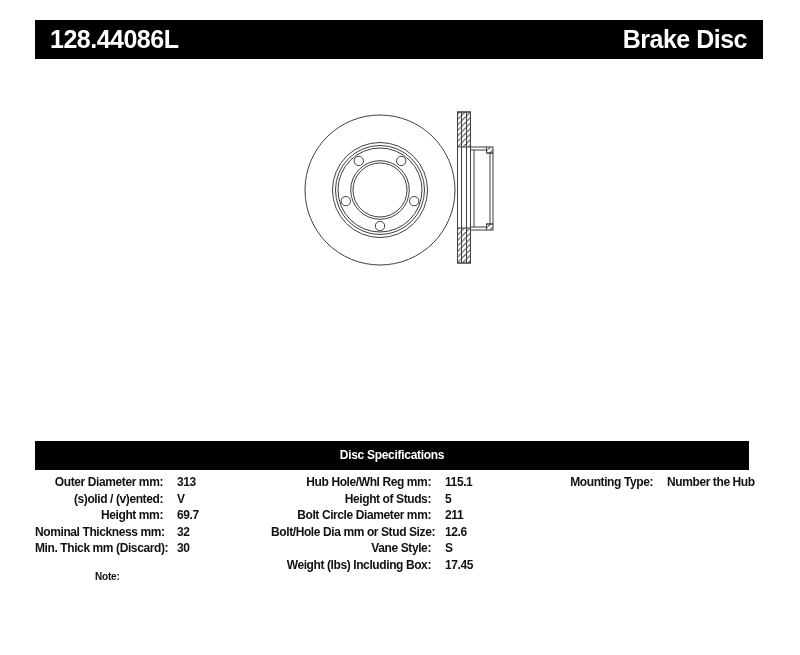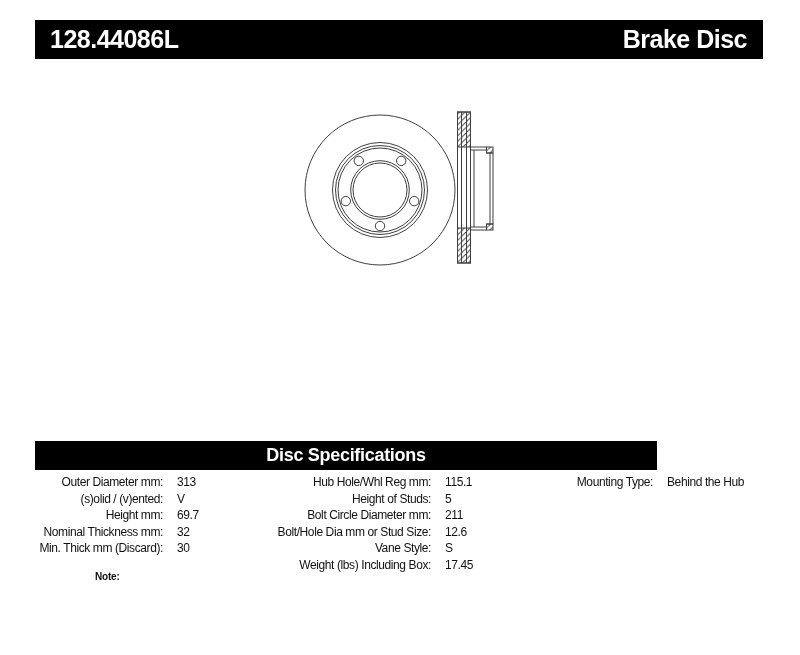--- a/index.html
+++ b/index.html
@@ -31,39 +31,39 @@
     white-space: nowrap;
   }
   .drawing {
     position: absolute;
     left: 290px; top: 100px;
     width: 220px; height: 175px;
   }
   .spec-bar {
     position: absolute;
     left: 35px; top: 441px;
-    width: 622px; height: 29px;
+    width: 714px; height: 29px;
     background: #000000;
     color: #ffffff;
     text-align: center;
-    font-size: 18px;
+    font-size: 12px;
     font-weight: bold;
     line-height: 29px;
     letter-spacing: -0.3px;
   }
   .spec-col {
     position: absolute;
     top: 474px;
     color: #111111;
   }
   .spec-col .spec-row {
     display: flex;
     line-height: 16.6px;
     font-size: 12px;
-    font-weight: normal;
+    font-weight: bold;
     letter-spacing: -0.4px;
     white-space: nowrap;
   }
   .spec-col .spec-label {
     text-align: right;
     flex: 0 0 auto;
   }
   .spec-col .spec-value {
     text-align: left;
     margin-left: 14px;
@@ -197,19 +197,19 @@
       <div class="spec-row">
         <span class="spec-label">Weight (lbs) Including Box:</span>
         <span class="spec-value">17.45</span>
       </div>
     </div>
 
   <div class="spec-col col-right">
 
       <div class="spec-row">
         <span class="spec-label">Mounting Type:</span>
-        <span class="spec-value">Behind the Hub</span>
+        <span class="spec-value">Number the Hub</span>
       </div>
     </div>
 
   <div class="note-label">Note:</div>
 
 </div>
 
 </body></html>

